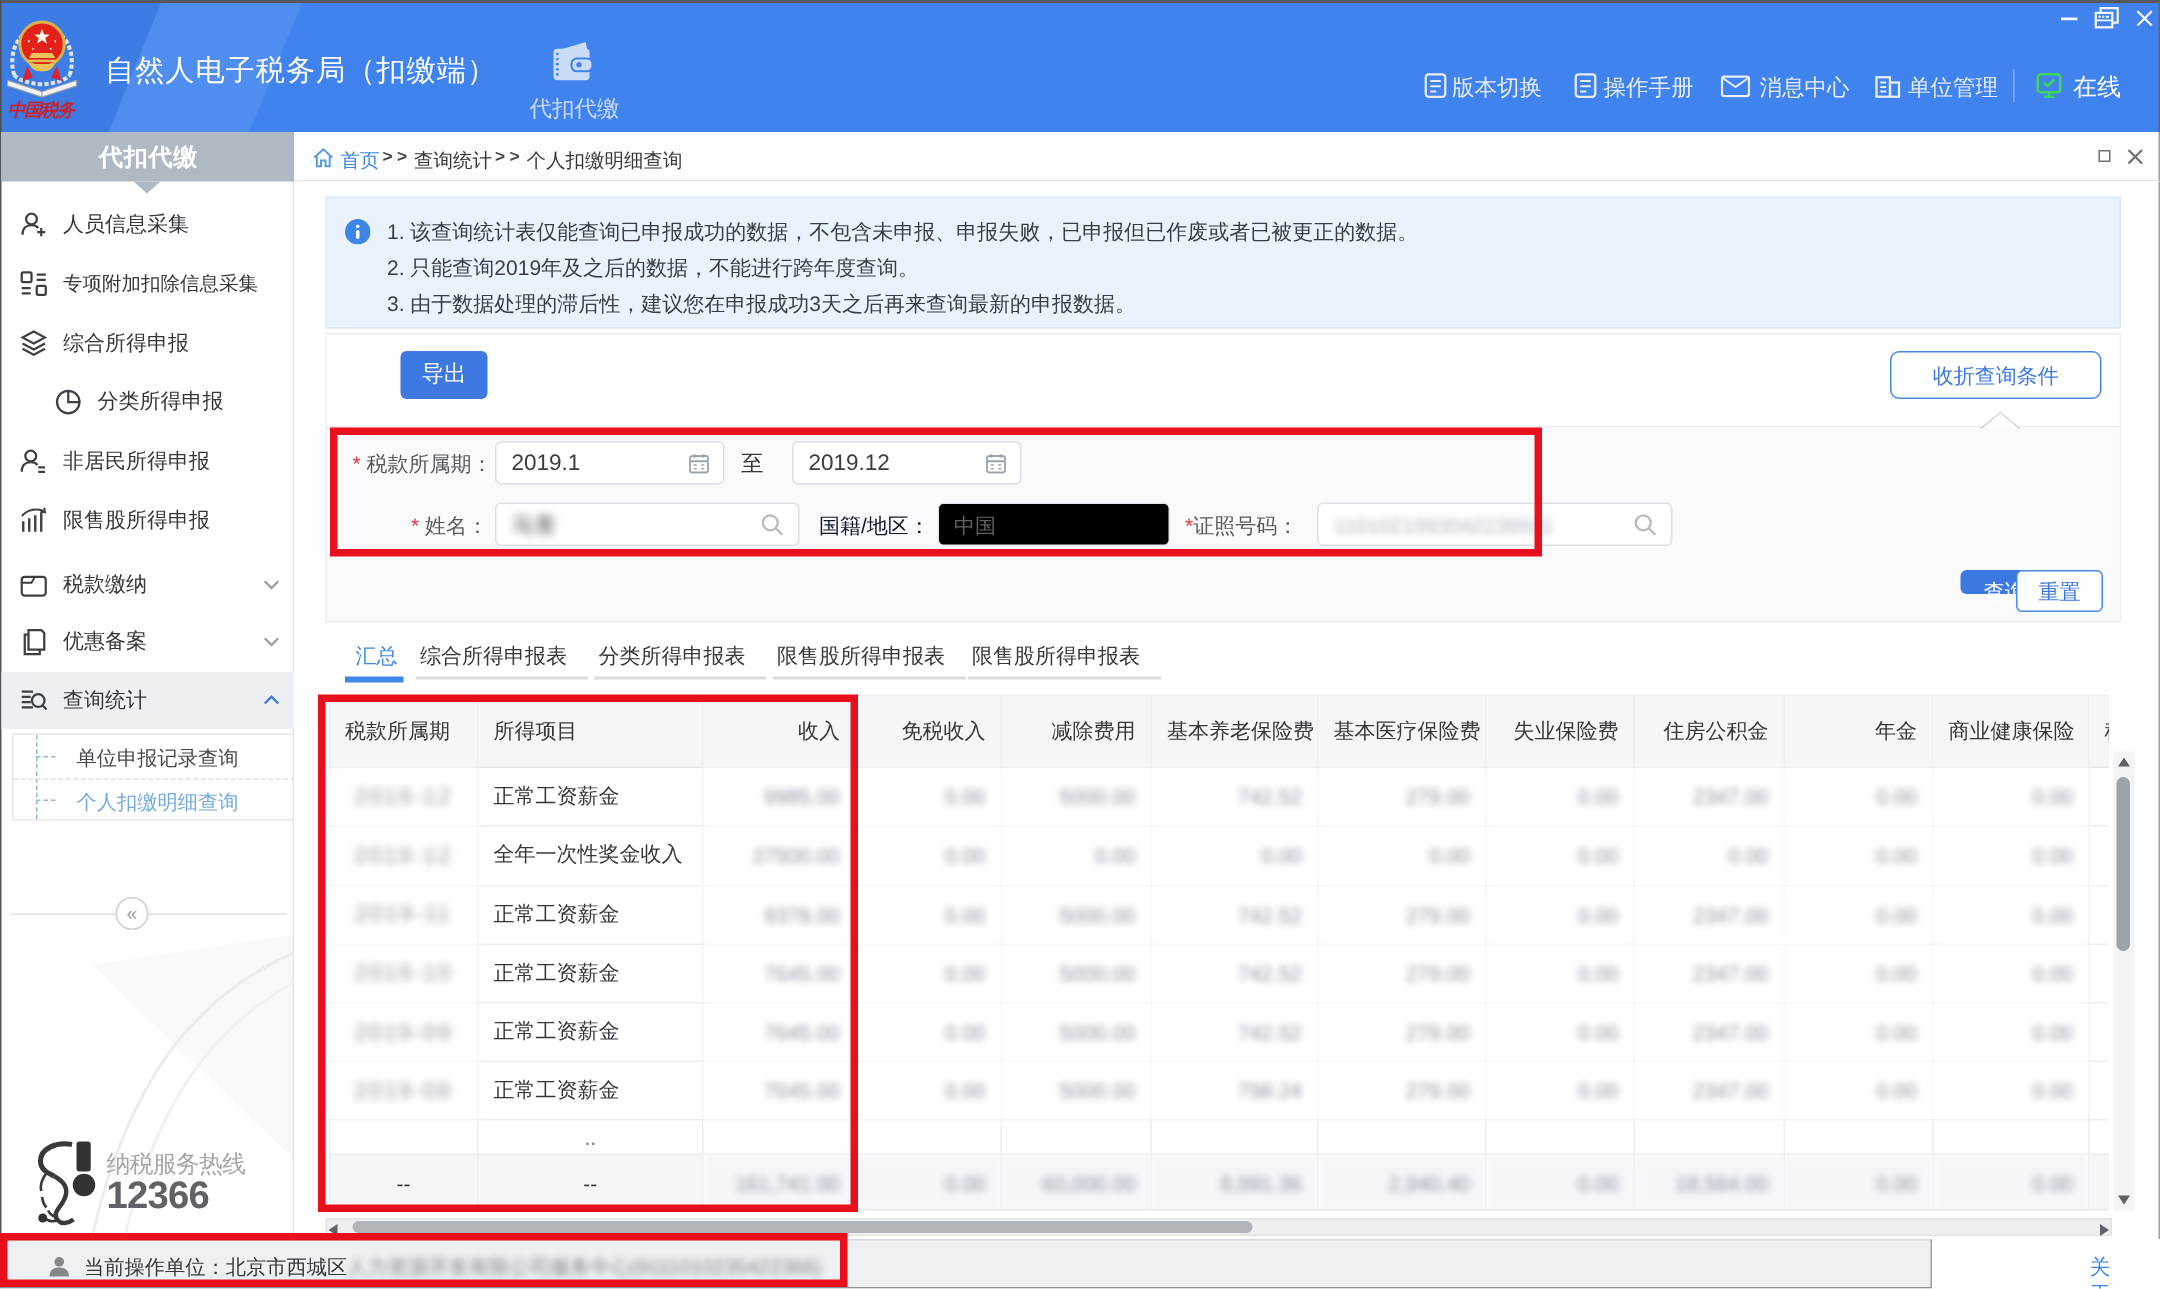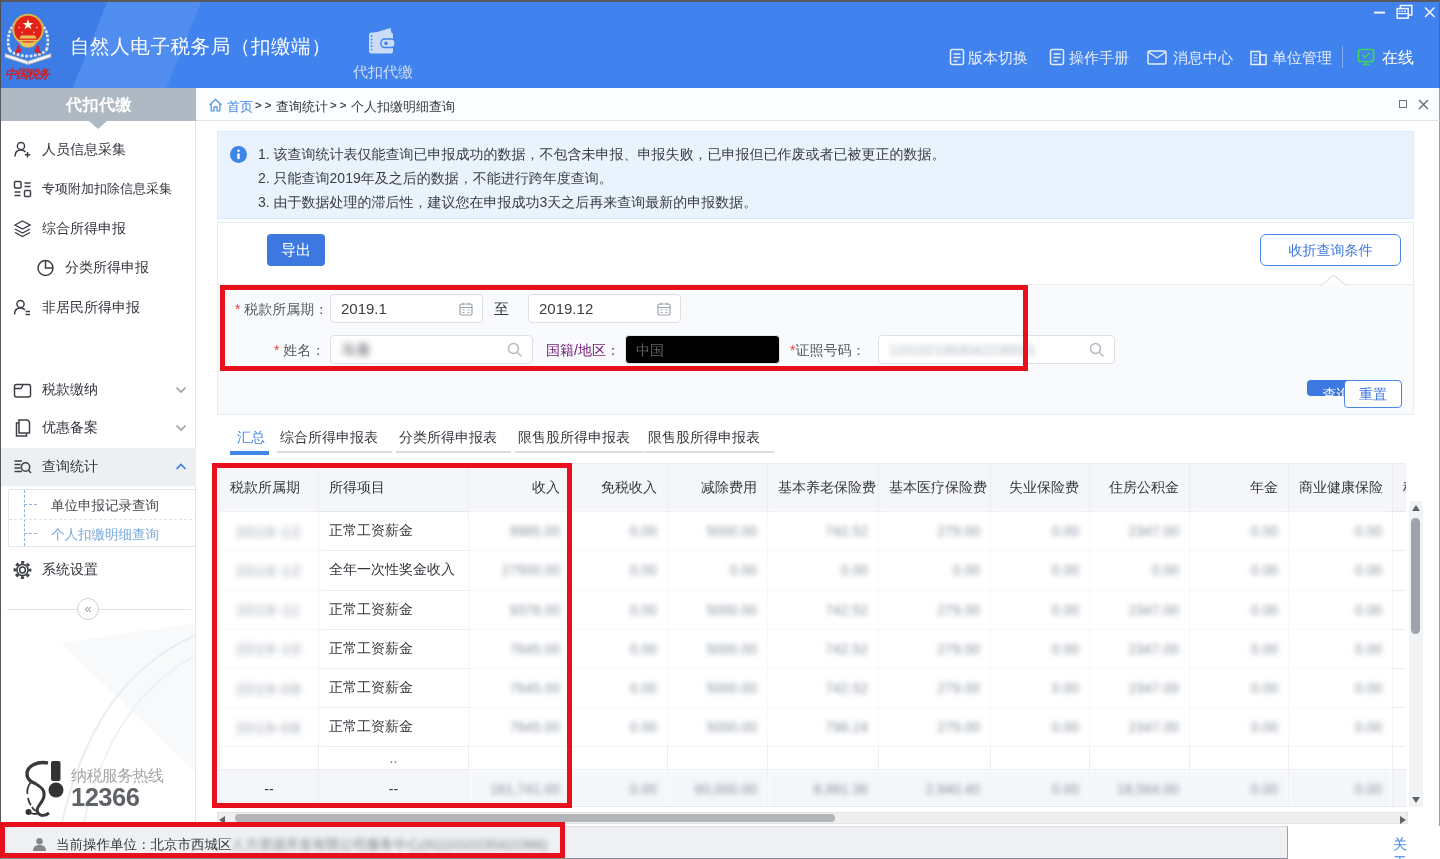--- a/index.html
+++ b/index.html
@@ -175,20 +175,28 @@
   <div class="txt">分类所得申报</div>
     </div>
  <div class="mi" style="top:200px;">
   <svg width="19" height="19" viewBox="0 0 19 19">
         <circle cx="7.5" cy="5.5" r="3.6" fill="none" stroke="#3c4046" stroke-width="1.5"></circle>
         <path d="M1.5,16 C1.5,11.5 4.3,9.6 7.5,9.6 C9.5,9.6 11,10.3 12,11.5" fill="none" stroke="#3c4046" stroke-width="1.5"></path>
         <path d="M12.5,13 H17 M12.5,16 H17" stroke="#3c4046" stroke-width="1.5"></path>
       </svg>
   <div class="txt">非居民所得申报</div>
     </div>
+ <div class="mi" style="top:239.5px;">
+  <svg width="19" height="19" viewBox="0 0 19 19">
+        <path d="M2.5,10 V17 M6.5,8 V17 M10.5,6 V17 M14.5,4 V17" stroke="#3c4046" stroke-width="1.6"></path>
+        <path d="M1.5,6.5 C6,1.5 11,1.5 16,3" fill="none" stroke="#3c4046" stroke-width="1.3"></path>
+        <path d="M16.5,1 L17,4 L14,3.5" fill="none" stroke="#3c4046" stroke-width="1.3"></path>
+      </svg>
+  <div class="txt">限售股所得申报</div>
+    </div>
  <div class="mi" style="top:282px;">
   <svg width="19" height="19" viewBox="0 0 19 19">
         <rect x="1.5" y="4" width="16" height="12.5" rx="2" fill="none" stroke="#3c4046" stroke-width="1.5"></rect>
         <path d="M1.5,8 H8 L10,4.5" fill="none" stroke="#3c4046" stroke-width="1.3"></path>
       </svg>
   <div class="txt">税款缴纳</div>
   <svg class="chev" width="12" height="8" viewBox="0 0 12 8">
         <path d="M1.5,1.5 L6,6 L10.5,1.5" fill="none" stroke="#9aa0a8" stroke-width="1.6"></path>
       </svg>
     </div>
@@ -215,28 +223,20 @@
       </svg>
     </div>
  <div class="abs" style="left:7px;top:401px;width:188px;height:58px;border:1px solid #e4e7ea;background:#fff;">
    <div class="abs" style="left:15px;top:0;height:56px;border-left:1px dashed #8fb4e2;"></div>
    <div class="abs" style="left:15px;top:14px;width:13px;border-top:1px dashed #8fb4e2;"></div>
    <div class="abs" style="left:15px;top:43px;width:13px;border-top:1px dashed #8fb4e2;"></div>
    <div class="abs" style="left:0;top:28.5px;width:188px;border-top:1px dashed #dde4ea;"></div>
    <div class="abs" style="left:42px;top:7px;font-size:13.5px;color:#43464c;">单位申报记录查询</div>
    <div class="abs" style="left:42px;top:36px;font-size:13.5px;color:#74a9dd;">个人扣缴明细查询</div>
  </div>
- <div class="mi" style="top:462px;">
-  <svg width="19" height="19" viewBox="0 0 19 19">
-        <circle cx="9.5" cy="9.5" r="2.9" fill="none" stroke="#3c4046" stroke-width="1.5"></circle>
-        <circle cx="9.5" cy="9.5" r="5.6" fill="none" stroke="#3c4046" stroke-width="1.6"></circle>
-        <circle cx="9.5" cy="9.5" r="7.6" fill="none" stroke="#3c4046" stroke-width="2.6" stroke-dasharray="3.1,2.85" stroke-dashoffset="1.5"></circle>
-      </svg>
-  <div class="txt">系统设置</div>
-    </div>
  <div class="abs" style="left:6px;top:520.5px;width:184px;border-top:1px solid #e3e3e3;"></div>
  <div class="abs" style="left:76px;top:510px;width:22px;height:22px;border-radius:50%;border:1px solid #cfcfcf;background:#fff;text-align:center;line-height:19px;color:#9aa0a8;font-size:13px;">«</div>
  <svg class="abs" style="left:0;top:535px;" width="195" height="203" viewBox="0 0 195 203">
    <polygon points="195,0 195,150 60,20" fill="rgba(232,236,240,0.30)"></polygon>
    <path d="M195,12 C128,42 84,98 60,203" stroke="#e9edf0" stroke-width="2" fill="none"></path>
    <path d="M195,32 C140,62 102,114 82,203" stroke="#eff2f4" stroke-width="2" fill="none"></path>
  </svg>
 
  <svg class="abs" style="left:22px;top:672px;" width="46" height="60" viewBox="0 0 46 60">
   <path d="M25,3 C14,1 4,6 4,14 C4,20 9,22 13,24" fill="none" stroke="#3a3a3a" stroke-width="3.4"></path>
@@ -296,21 +296,21 @@
           </svg>
    </div>
    <div class="lbl" style="left:56px;top:57px;"><span class="red">* </span>姓名：</div>
    <div class="inp" style="left:112px;top:50px;width:203px;">
      <div class="val blur1" style="color:#4a4e55;">马青</div>
      <svg class="abs" style="right:9px;top:6px;" width="16" height="16" viewBox="0 0 16 16">
             <circle cx="6.5" cy="6.5" r="5" fill="none" stroke="#b4bac2" stroke-width="1.5"></circle>
             <path d="M10.2,10.2 L14.5,14.5" stroke="#b4bac2" stroke-width="1.5"></path>
           </svg>
    </div>
-   <div class="lbl" style="left:328px;top:57px;color:#701a75;">国籍/地区：</div>
+   <div class="lbl" style="left:328px;top:57px;color:#0f172a;">国籍/地区：</div>
    <div class="inp" style="left:407px;top:50px;width:155px;background:#000000;border-color:#e4e7ed;">
      <div class="val" style="color:#5f6368;font-size:14px;top:6px;">中国</div>
    </div>
    <div class="lbl" style="left:572px;top:57px;"><span class="red">*</span>证照号码：</div>
    <div class="inp" style="left:660px;top:50px;width:237px;">
      <div class="val blur2" style="color:#aeb6c2;font-size:14px;top:6px;">1101021993042236591</div>
      <svg class="abs" style="right:9px;top:6px;" width="16" height="16" viewBox="0 0 16 16">
             <circle cx="6.5" cy="6.5" r="5" fill="none" stroke="#b4bac2" stroke-width="1.5"></circle>
             <path d="M10.2,10.2 L14.5,14.5" stroke="#b4bac2" stroke-width="1.5"></path>
           </svg>

